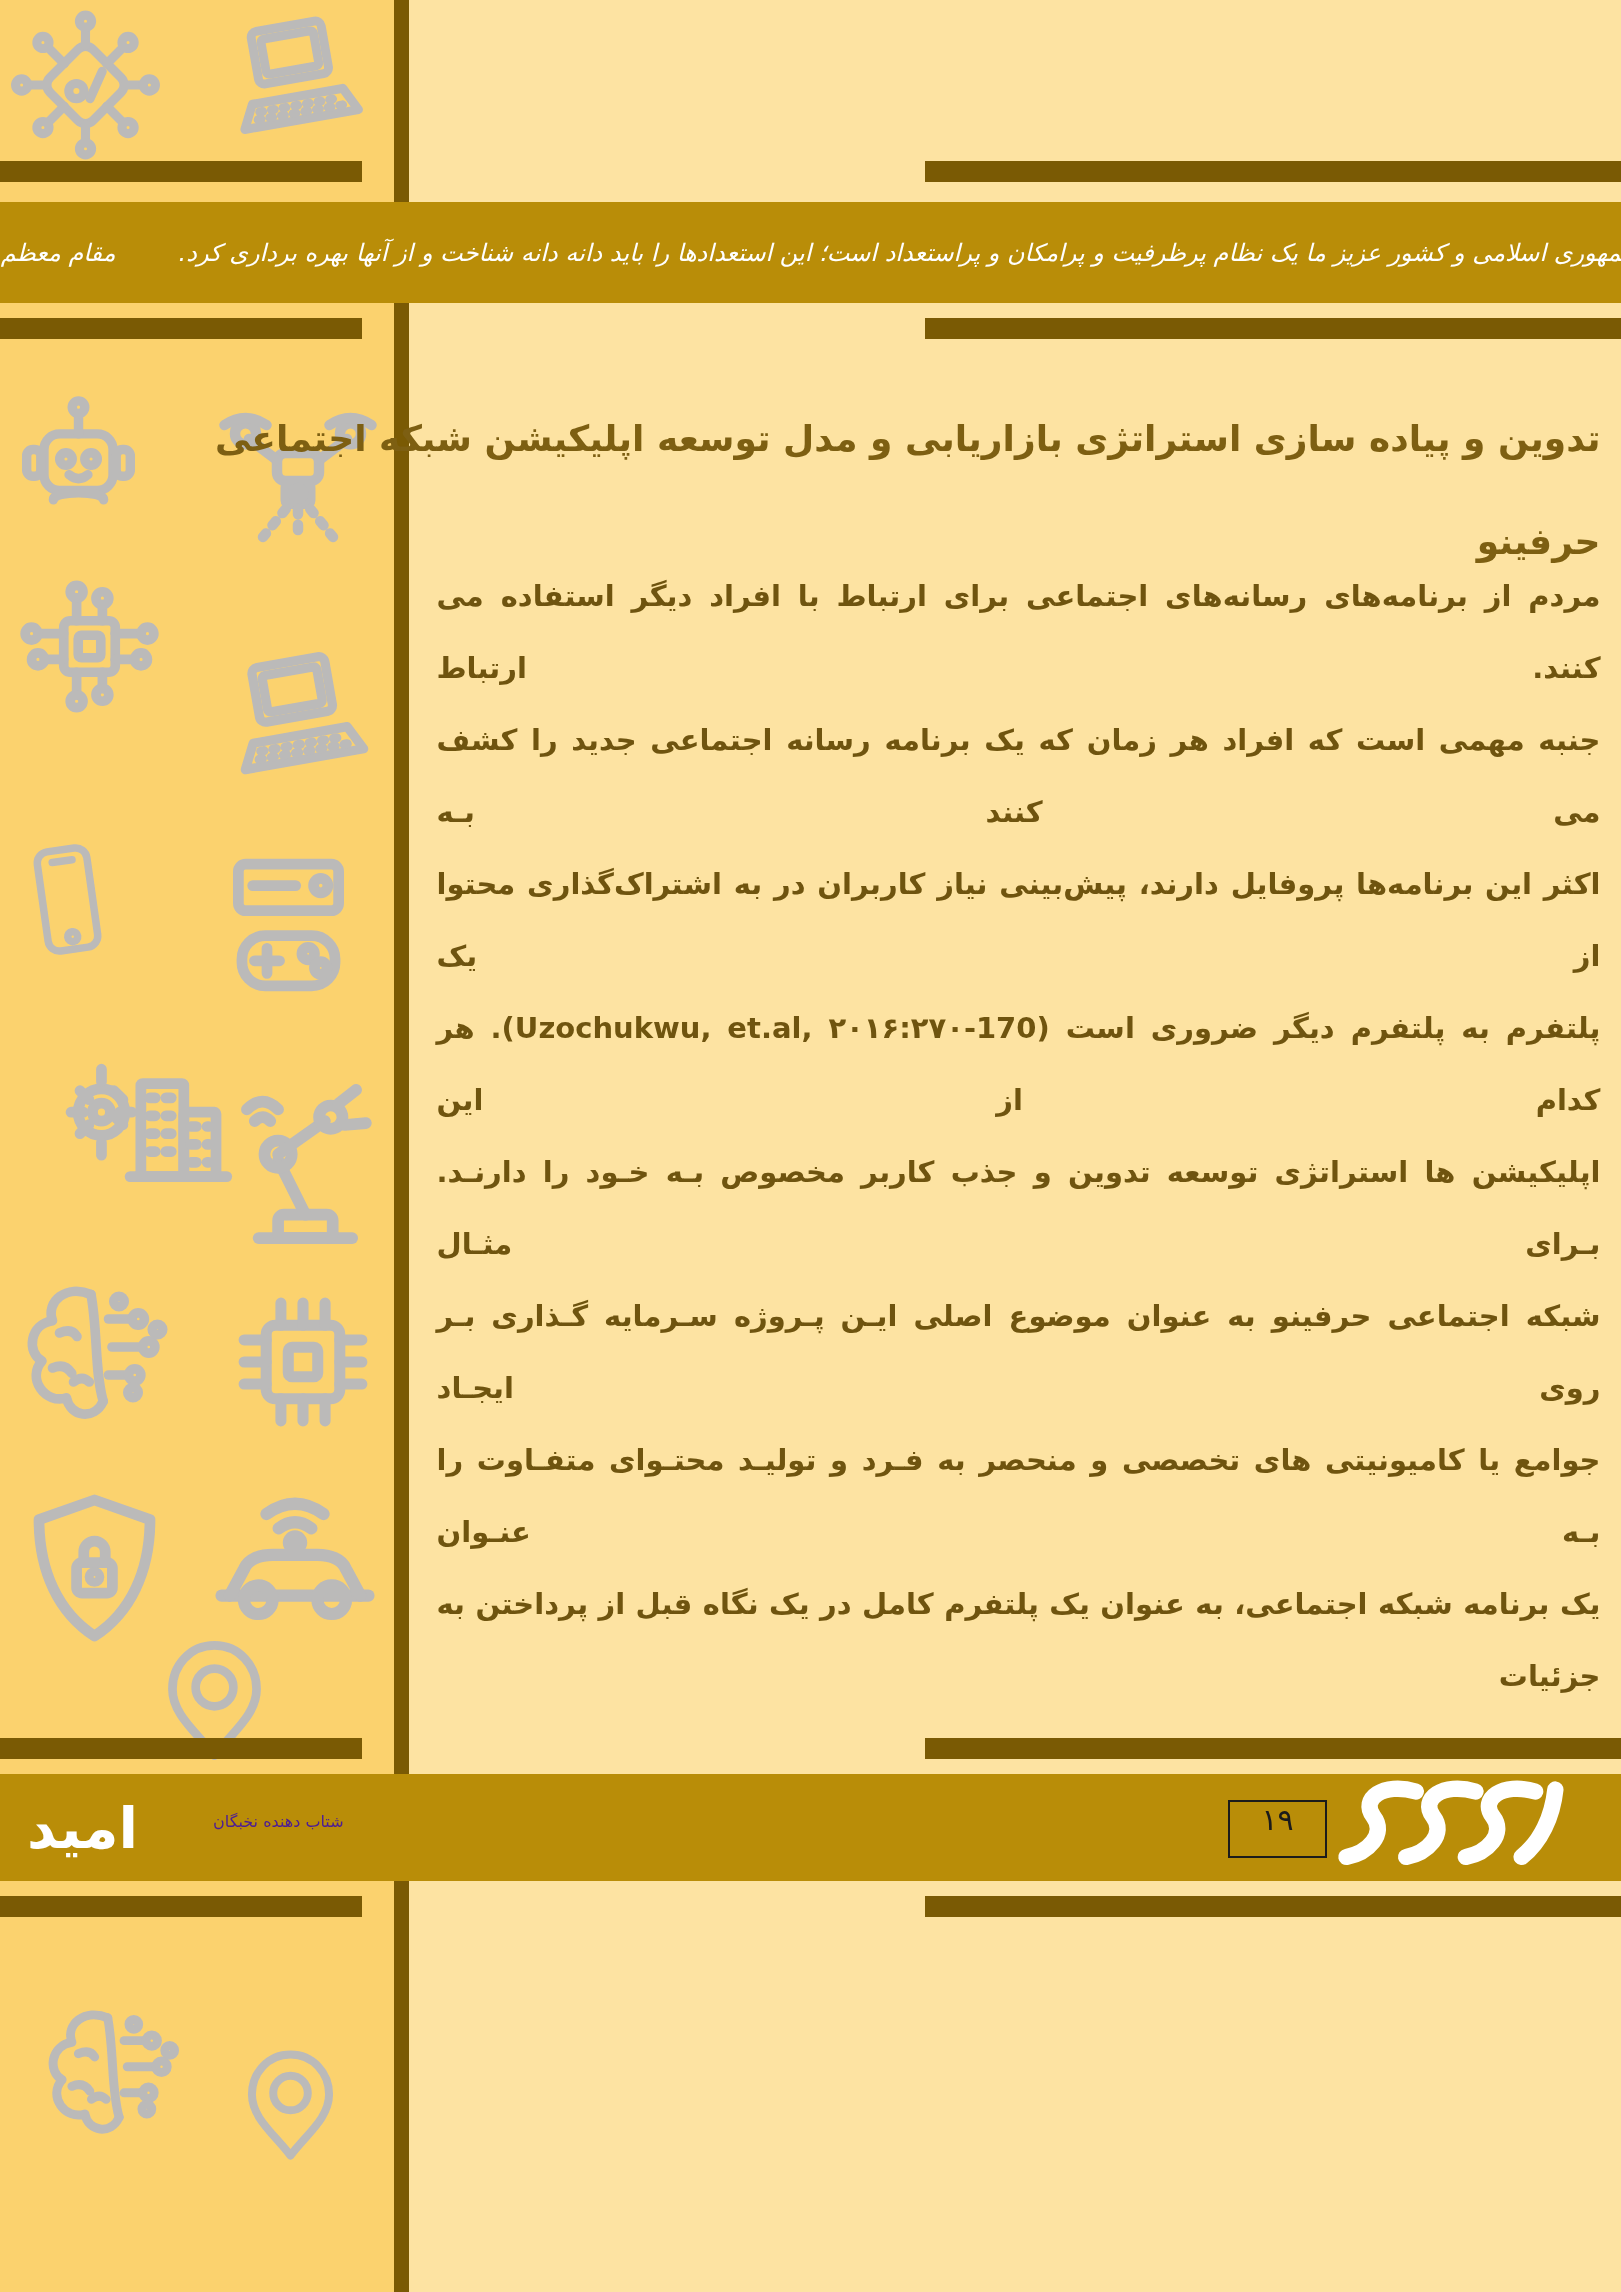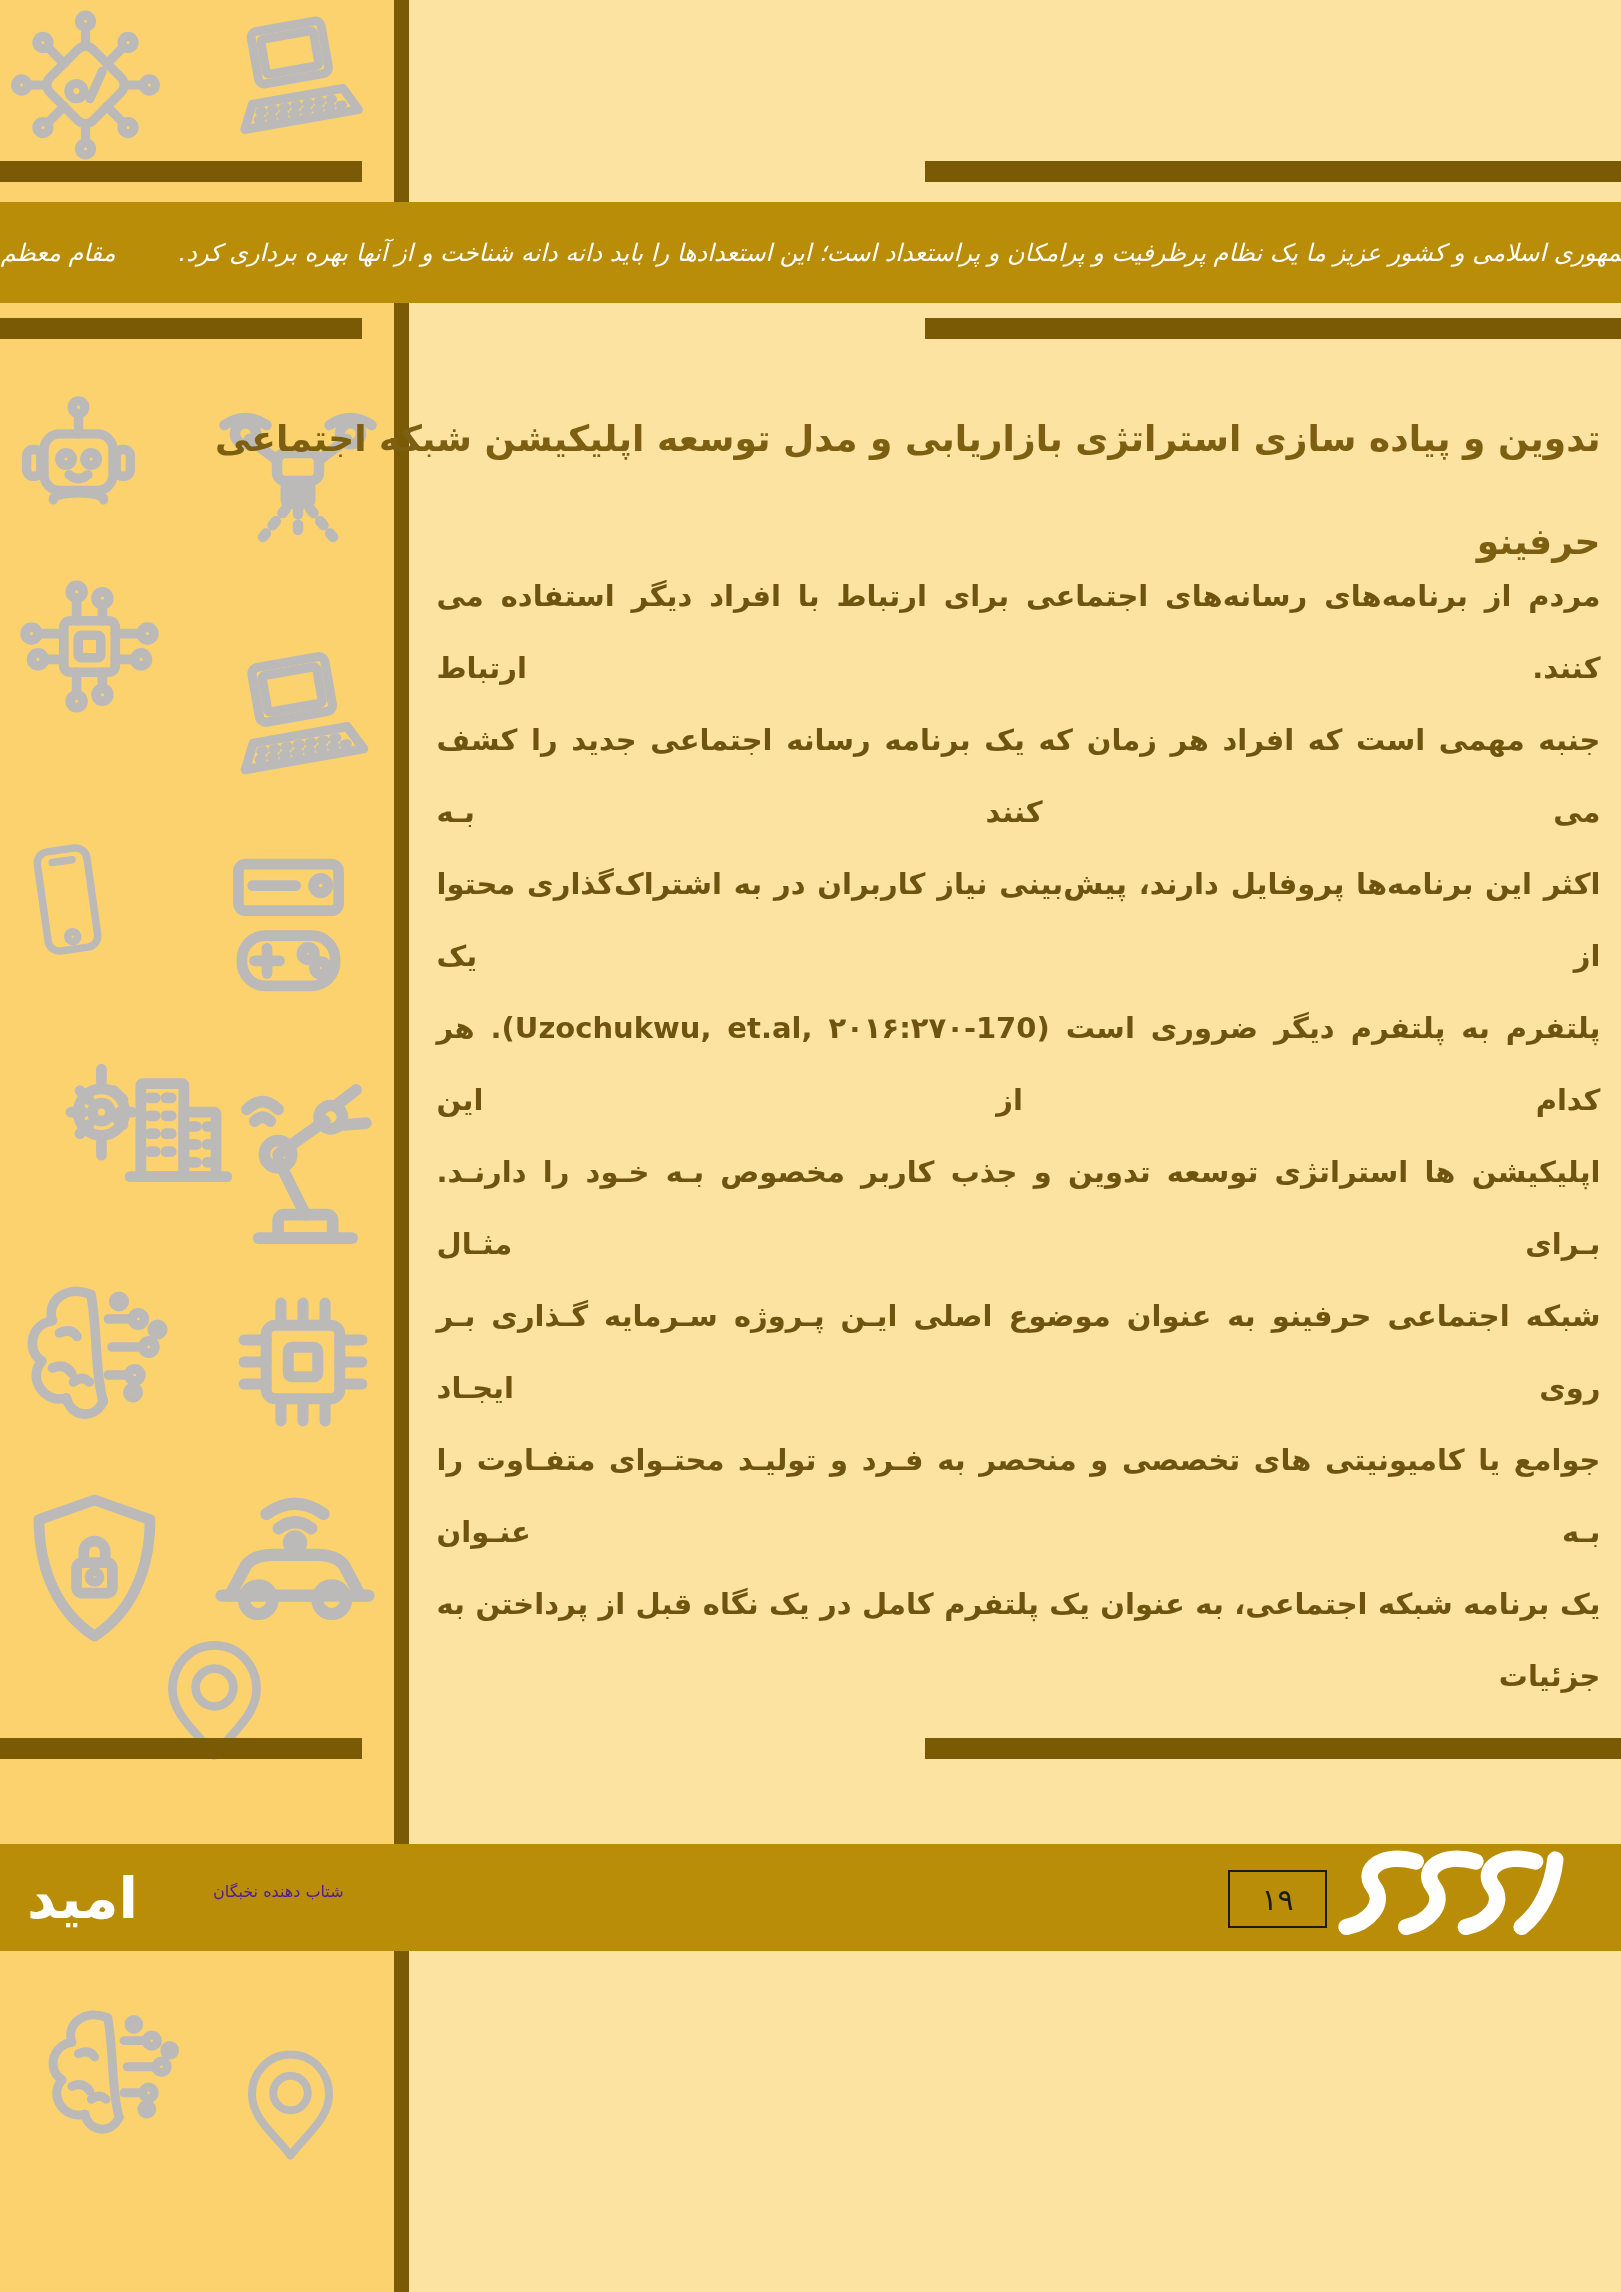--- a/index.html
+++ b/index.html
@@ -9,42 +9,42 @@
   
   .left-col{position:absolute;left:0;top:0;width:394px;height:2293px;background:#FBD26E;}
   .v-divider{position:absolute;left:394px;top:0;width:15px;height:2293px;background:#7A5A04;}
   .hbar{position:absolute;height:20.6px;background:#7A5A04;}
   .hbar.l{left:0;width:362px;}
   .hbar.r{left:925px;width:697px;}
   .y-top{top:161px;} .y-mid{top:318px;} .y-ftop{top:1738px;} .y-fbot{top:1896px;}
 
   .band{position:absolute;left:0;width:1622px;background:#B98D08;z-index:5;}
   .band.header{top:202px;height:101px;}
-  .band.footer{top:1844px;height:107px;}
+  .band.footer{top:1774px;height:107px;}
 
   
   .quote-wrap{position:absolute;inset:0;display:flex;align-items:center;justify-content:center;
               gap:63px;direction:rtl;color:#fff;}
   .quote-text{font-size:24px;font-style:italic;white-space:nowrap;}
   .quote-attr{font-size:24px;font-style:italic;white-space:nowrap;}
 
   
   .article-title{position:absolute;top:387px;right:21.5px;width:1179px;direction:rtl;
                  text-align:right;color:#7D5F12;font-weight:bold;line-height:103px;}
   .article-title .t1{font-size:36px;white-space:nowrap;}
   .article-title .t2{font-size:36px;}
   .article-body{position:absolute;top:560px;right:21.5px;width:1164px;direction:rtl;
                 color:#6F540F;font-weight:bold;font-size:29px;}
   .body-line{line-height:72px;text-align:justify;text-align-last:justify;}
 
   
   .brand-name{position:absolute;left:27px;top:12.5px;color:#fff;font-size:57px;font-weight:bold;line-height:82px;}
   .brand-tagline{position:absolute;left:213px;top:38px;color:#4c1d95;font-size:16px;white-space:nowrap;}
   .page-num-box{position:absolute;left:1228px;top:26px;width:95px;height:54px;border:2.7px solid #1B1B1B;
-                display:flex;align-items:center;justify-content:center;color:#1B1B1B;font-size:30px;}
+                display:flex;justify-content:center;color:#1B1B1B;font-size:30px;}
   .omid-logo{position:absolute;left:1333px;top:3.6px;width:231px;height:99px;color:#fff;}
 
   
   .side-icon{position:absolute;color:#B6B8C0;opacity:.92;}
   .side-icon svg{width:100%;height:100%;display:block;}
   .icon-defs{position:absolute;width:0;height:0;overflow:hidden;}
 </style>
 </head>
 <body>
 

